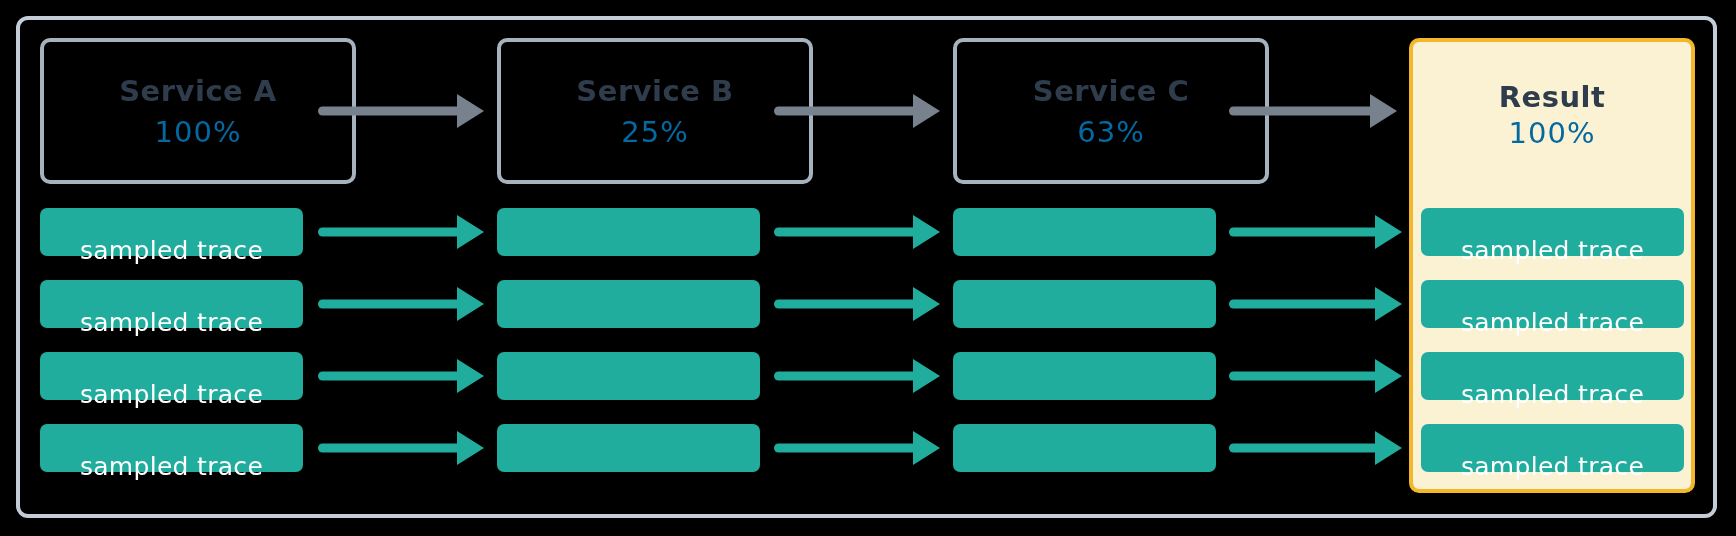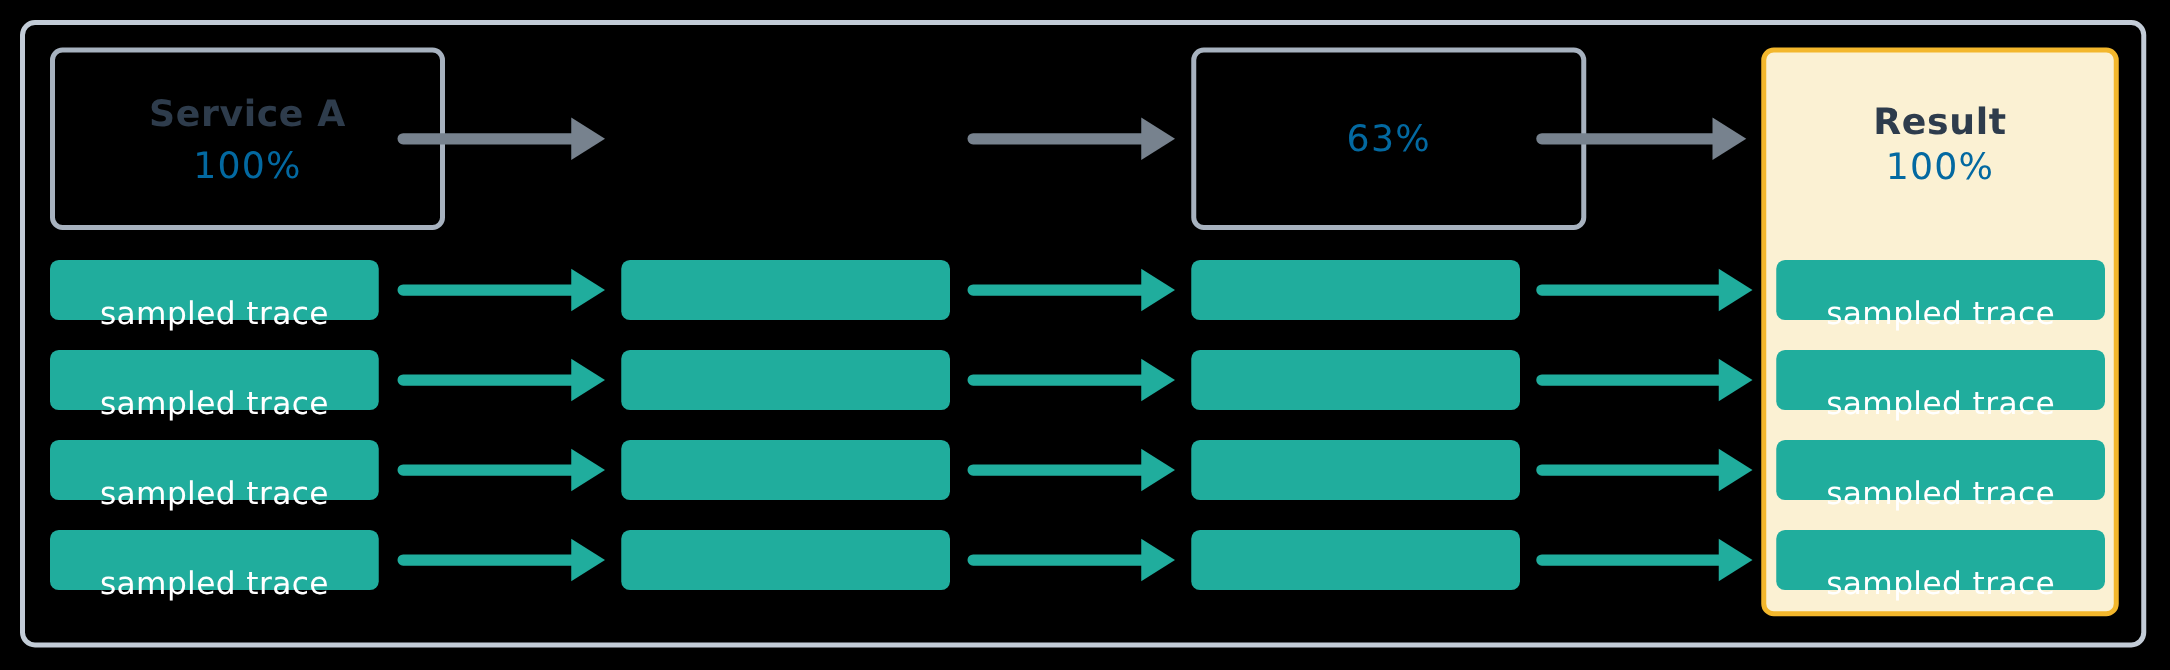--- a/index.html
+++ b/index.html
@@ -142,20 +142,24 @@
     </div>
   <div class="arrow teal" style="left:318px; top:358px; width:166px">
       <div class="shaft"></div>
       <div class="head"></div>
     </div>
   <div class="arrow teal" style="left:318px; top:430px; width:166px">
       <div class="shaft"></div>
       <div class="head"></div>
     </div>
 
+  <div class="service-box" style="left:497px">
+    <div class="service-label">Service B</div>
+    <div class="service-rate">25%</div>
+  </div>
   <div class="trace-bar" style="left:497px; top:208px">
       <span></span>
     </div>
   <div class="trace-bar" style="left:497px; top:280px">
       <span></span>
     </div>
   <div class="trace-bar" style="left:497px; top:352px">
       <span></span>
     </div>
   <div class="trace-bar" style="left:497px; top:424px">
@@ -177,20 +181,21 @@
   <div class="arrow teal" style="left:774px; top:358px; width:166px">
       <div class="shaft"></div>
       <div class="head"></div>
     </div>
   <div class="arrow teal" style="left:774px; top:430px; width:166px">
       <div class="shaft"></div>
       <div class="head"></div>
     </div>
 
   <div class="service-box" style="left:953px">
+    <div class="service-label">Service C</div>
     <div class="service-rate">63%</div>
   </div>
   <div class="trace-bar" style="left:953px; top:208px">
       <span></span>
     </div>
   <div class="trace-bar" style="left:953px; top:280px">
       <span></span>
     </div>
   <div class="trace-bar" style="left:953px; top:352px">
       <span></span>

